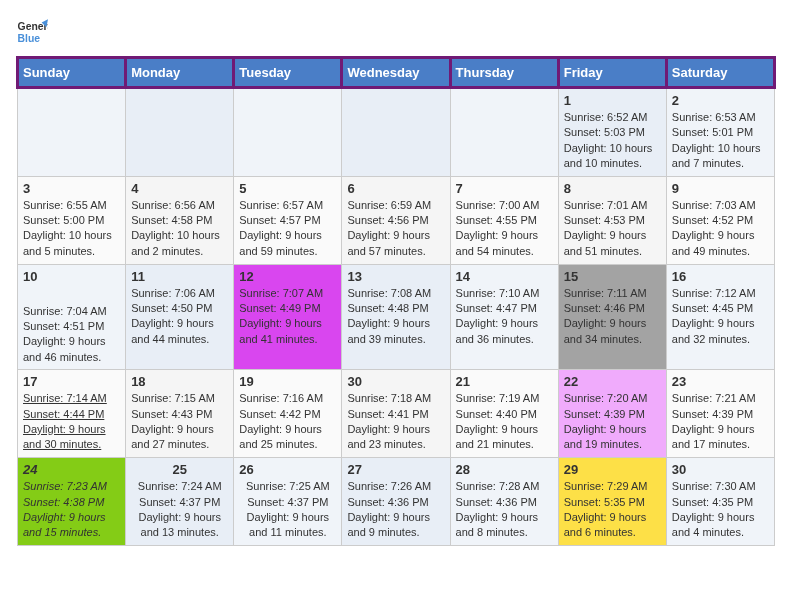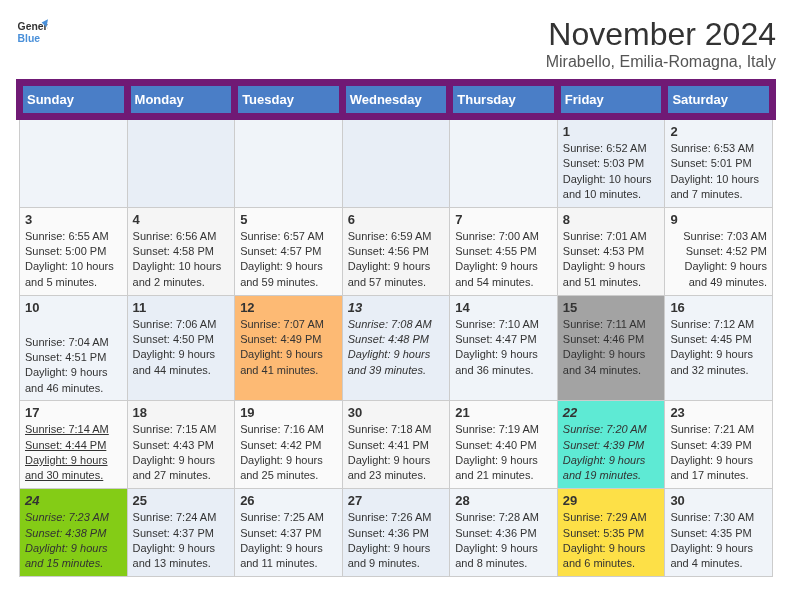--- a/index.html
+++ b/index.html
@@ -41,21 +41,21 @@
       width: 100%;
       border-collapse: collapse;
       table-layout: fixed;
     }
     th {
       background-color: #4a7ec7;
       color: #fff;
       font-size: 13px;
       padding: 6px 4px;
       text-align: left;
-      border: 7px solid #701a75;
+      border: 3px solid #701a75;
     }
     td {
       border: 1px solid #ccc;
       vertical-align: top;
       padding: 4px 5px;
       font-size: 11px;
       color: #333;
       height: 88px;
     }
     td:nth-child(odd) {
@@ -80,24 +80,20 @@
 </head>
 <body>
 
 <div class="header-row">
   <div class="logo">
     <svg class="logo-icon" viewBox="0 0 40 40" xmlns="http://www.w3.org/2000/svg">
       <text x="2" y="18" font-size="13" font-weight="bold" fill="#333">General</text>
       <text x="2" y="32" font-size="13" font-weight="bold" fill="#4a90d9">Blue</text>
       <polygon points="32,8 40,4 38,14" fill="#4a90d9"></polygon>
     </svg>
-  </div>
-  <div class="title-block">
-    <div class="month-title">November 2024</div>
-    <div class="location-title">Mirabello, Emilia-Romagna, Italy</div>
   </div>
 </div>
 
 <table>
   <thead>
     <tr id="header-row">
         <th>Sunday</th>
         <th>Monday</th>
         <th>Tuesday</th>
         <th>Wednesday</th>
@@ -158,45 +154,45 @@
 Daylight: 9 hours and 54 minutes.</div>
         </td>
         <td style="background-color: rgb(245, 245, 245);">
           <div class="day-number">8</div>
           <div class="day-info" style="white-space: pre-line;">Sunrise: 7:01 AM
 Sunset: 4:53 PM
 Daylight: 9 hours and 51 minutes.</div>
         </td>
         <td style="background-color: rgb(250, 250, 250);">
           <div class="day-number">9</div>
-          <div class="day-info" style="white-space: pre-line; text-align: right;">Sunrise: 7:03 AM
+          <div class="day-info" style="white-space: pre-line;">Sunrise: 7:03 AM
 Sunset: 4:52 PM
 Daylight: 9 hours and 49 minutes.</div>
         </td>
       </tr>
       <tr>
         <td style="background-color: rgb(240, 244, 249);">
           <div class="day-number">10</div>
           <div class="day-info" style="white-space: pre-line; margin-top: 20px;">Sunrise: 7:04 AM
 Sunset: 4:51 PM
 Daylight: 9 hours and 46 minutes.</div>
         </td>
         <td style="background-color: rgb(232, 238, 246);">
           <div class="day-number">11</div>
           <div class="day-info" style="white-space: pre-line;">Sunrise: 7:06 AM
 Sunset: 4:50 PM
 Daylight: 9 hours and 44 minutes.</div>
         </td>
-        <td style="background-color: #fdba74;">
+        <td style="background-color: #d946ef;">
           <div class="day-number">12</div>
           <div class="day-info" style="white-space: pre-line;">Sunrise: 7:07 AM
 Sunset: 4:49 PM
 Daylight: 9 hours and 41 minutes.</div>
         </td>
-        <td style="background-color: rgb(232, 238, 246); font-style: italic;">
+        <td style="background-color: rgb(232, 238, 246);">
           <div class="day-number">13</div>
           <div class="day-info" style="white-space: pre-line;">Sunrise: 7:08 AM
 Sunset: 4:48 PM
 Daylight: 9 hours and 39 minutes.</div>
         </td>
         <td style="background-color: rgb(240, 244, 249);">
           <div class="day-number">14</div>
           <div class="day-info" style="white-space: pre-line;">Sunrise: 7:10 AM
 Sunset: 4:47 PM
 Daylight: 9 hours and 36 minutes.</div>
@@ -238,49 +234,49 @@
           <div class="day-info" style="white-space: pre-line;">Sunrise: 7:18 AM
 Sunset: 4:41 PM
 Daylight: 9 hours and 23 minutes.</div>
         </td>
         <td style="background-color: rgb(250, 250, 250);">
           <div class="day-number">21</div>
           <div class="day-info" style="white-space: pre-line;">Sunrise: 7:19 AM
 Sunset: 4:40 PM
 Daylight: 9 hours and 21 minutes.</div>
         </td>
-        <td style="background-color: #5eead4; font-style: italic;">
+        <td style="background-color: #f0abfc;">
           <div class="day-number">22</div>
           <div class="day-info" style="white-space: pre-line;">Sunrise: 7:20 AM
 Sunset: 4:39 PM
 Daylight: 9 hours and 19 minutes.</div>
         </td>
         <td style="background-color: rgb(250, 250, 250);">
           <div class="day-number">23</div>
           <div class="day-info" style="white-space: pre-line;">Sunrise: 7:21 AM
 Sunset: 4:39 PM
 Daylight: 9 hours and 17 minutes.</div>
         </td>
       </tr>
       <tr>
         <td style="background-color: #84cc16; font-style: italic;">
           <div class="day-number">24</div>
           <div class="day-info" style="white-space: pre-line;">Sunrise: 7:23 AM
 Sunset: 4:38 PM
 Daylight: 9 hours and 15 minutes.</div>
         </td>
-        <td style="background-color: rgb(232, 238, 246);">
+        <td style="background-color: rgb(232, 238, 246); text-align: center;">
           <div class="day-number">25</div>
           <div class="day-info" style="white-space: pre-line;">Sunrise: 7:24 AM
 Sunset: 4:37 PM
 Daylight: 9 hours and 13 minutes.</div>
         </td>
         <td style="background-color: rgb(240, 244, 249);">
           <div class="day-number">26</div>
-          <div class="day-info" style="white-space: pre-line;">Sunrise: 7:25 AM
+          <div class="day-info" style="white-space: pre-line; text-align: center;">Sunrise: 7:25 AM
 Sunset: 4:37 PM
 Daylight: 9 hours and 11 minutes.</div>
         </td>
         <td style="background-color: rgb(232, 238, 246);">
           <div class="day-number">27</div>
           <div class="day-info" style="white-space: pre-line;">Sunrise: 7:26 AM
 Sunset: 4:36 PM
 Daylight: 9 hours and 9 minutes.</div>
         </td>
         <td style="background-color: rgb(240, 244, 249);">

